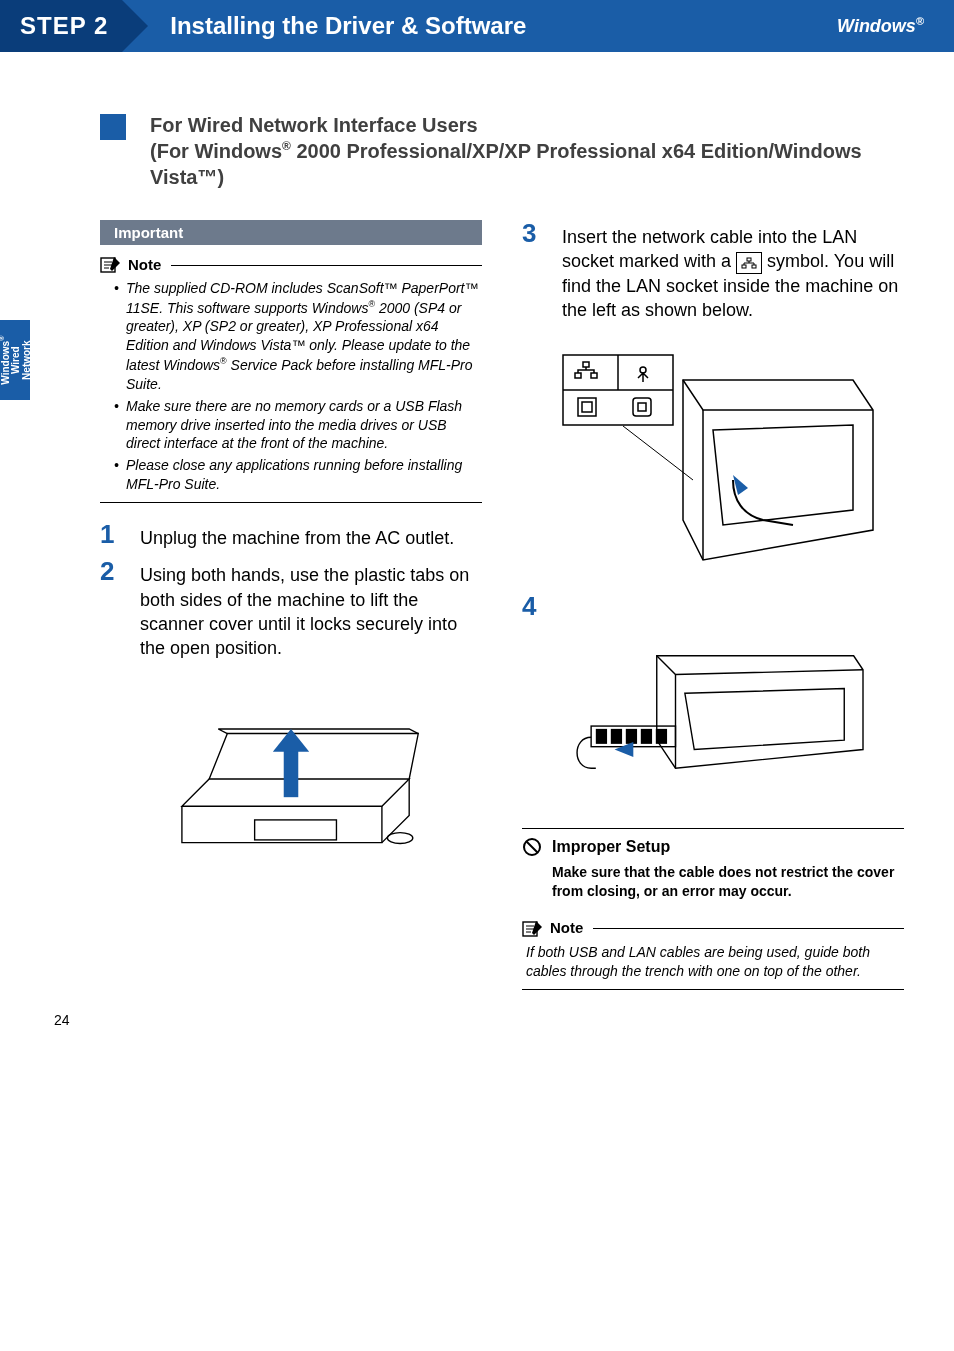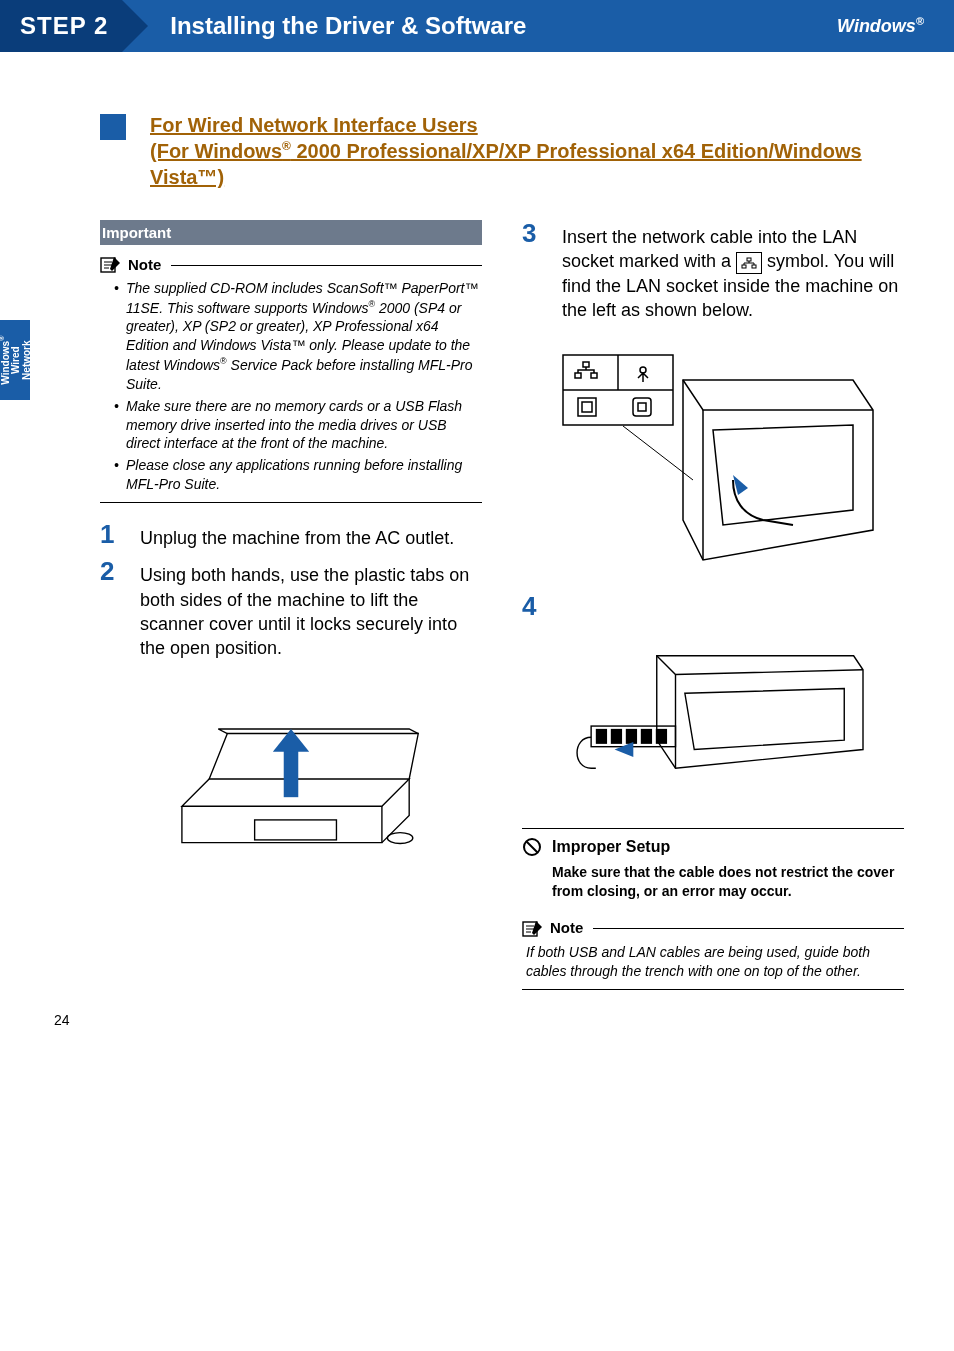--- a/index.html
+++ b/index.html
@@ -10,25 +10,25 @@
   .step-label { letter-spacing: 1px; }
   .header-title { font-weight: bold; font-size: 24px; margin-left: 48px; flex: 1; }
   .os-label { font-weight: bold; font-style: italic; font-size: 18px; margin-right: 30px; }
   .os-label sup { font-size: 11px; font-style: normal; vertical-align: super; }
   .page-body { padding: 60px 50px 40px 100px; position: relative; }
   .side-tab { position: absolute; left: 0; top: 320px; background: #1a5da7; color: #fff; width: 30px; height: 80px; display: flex; align-items: center; justify-content: center; }
   .side-tab-text { transform: rotate(-90deg); white-space: nowrap; font-size: 10px; font-weight: bold; text-align: center; line-height: 1.1; }
   .side-tab-text sup { font-size: 7px; }
   .section-intro { display: flex; align-items: flex-start; margin-bottom: 30px; padding-left: 0; }
   .blue-block { width: 26px; height: 26px; background: #1a5da7; margin-right: 24px; flex-shrink: 0; margin-top: 2px; }
-  .section-heading { font-weight: bold; font-size: 20px; line-height: 1.3; color: #a16207; text-decoration: underline; }
+  .section-heading { font-weight: bold; font-size: 20px; line-height: 1.3; color: #404040; }
   .section-heading sup { font-size: 12px; }
   .columns { display: flex; gap: 40px; }
   .col { flex: 1; min-width: 0; }
-  .important-bar { background: #6d7a8c; color: #fff; font-weight: bold; padding: 4px 2px; font-size: 15px; margin-bottom: 10px; }
+  .important-bar { background: #6d7a8c; color: #fff; font-weight: bold; padding: 4px 14px; font-size: 15px; margin-bottom: 10px; }
   .important-body { font-weight: bold; font-size: 14px; line-height: 1.4; padding: 0 4px 0 14px; margin-bottom: 22px; }
   .important-body .ital { font-style: italic; }
   .note-block { margin-bottom: 18px; }
   .note-header { display: flex; align-items: center; margin-bottom: 6px; justify-content: center; }
   .note-icon { width: 22px; height: 18px; margin-right: 6px; flex-shrink: 0; }
   .note-label { font-weight: bold; font-size: 15px; margin-right: 10px; }
   .note-rule-top { flex: 1; border-top: 1.5px solid #000; height: 0; margin-top: 2px; }
   .note-body { font-style: italic; font-size: 14px; line-height: 1.35; padding-left: 4px; }
   .note-bullets { list-style: none; padding-left: 10px; }
   .note-bullets li { position: relative; padding-left: 12px; margin-bottom: 3px; }

